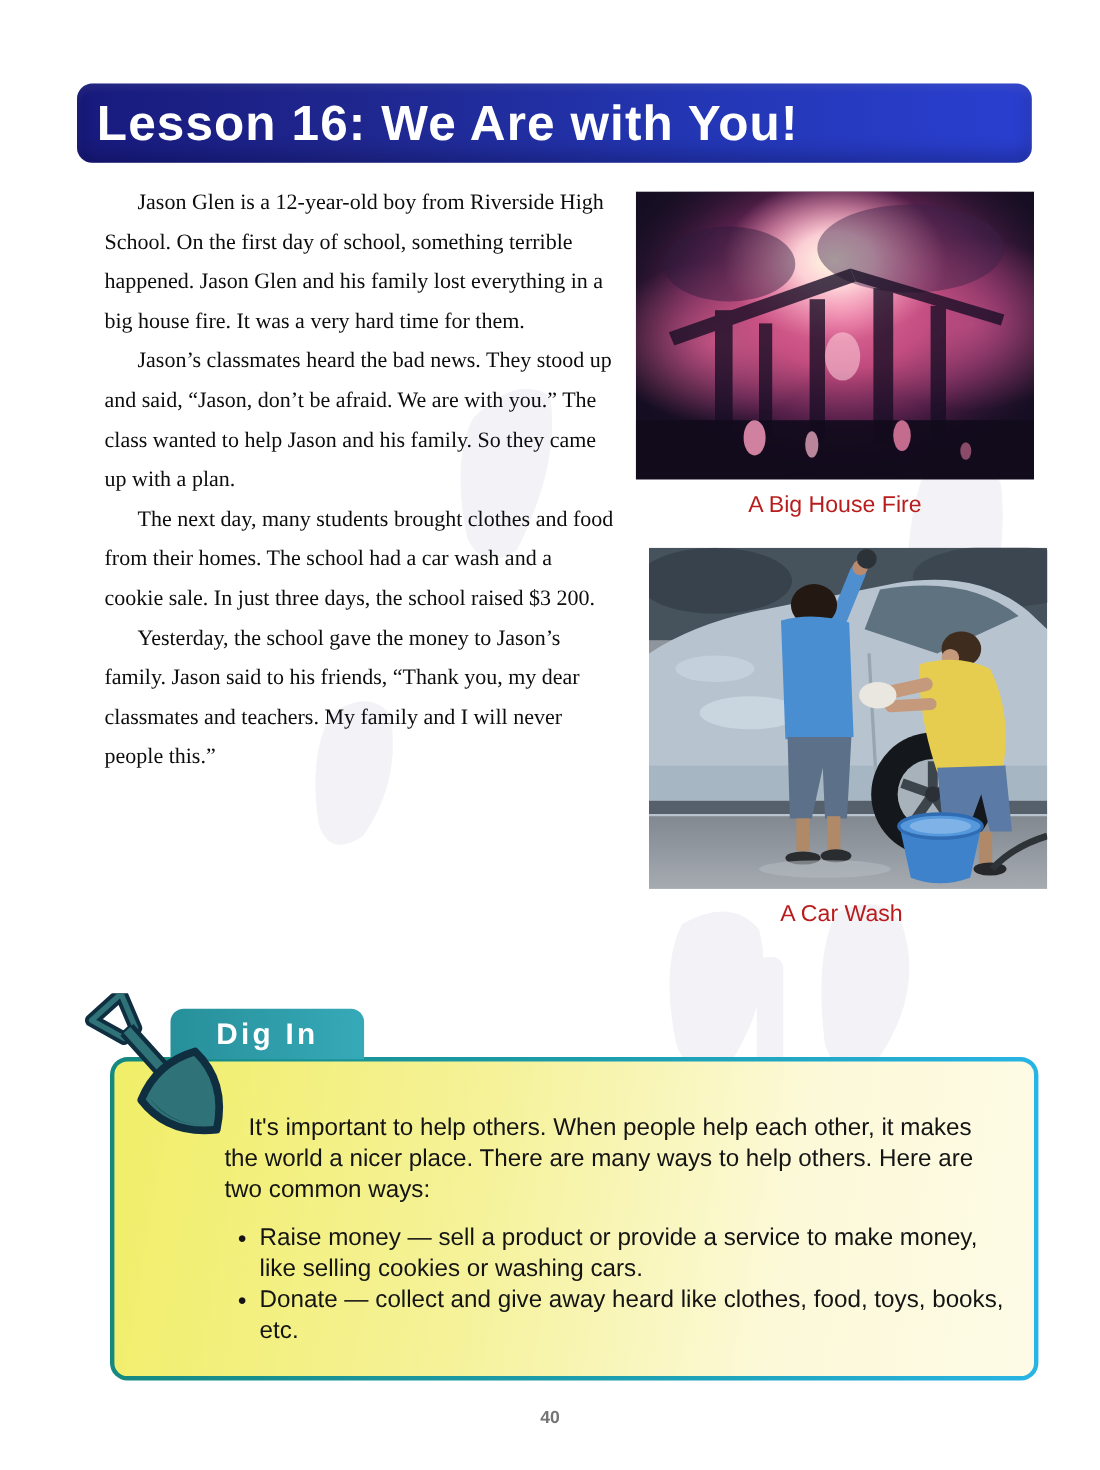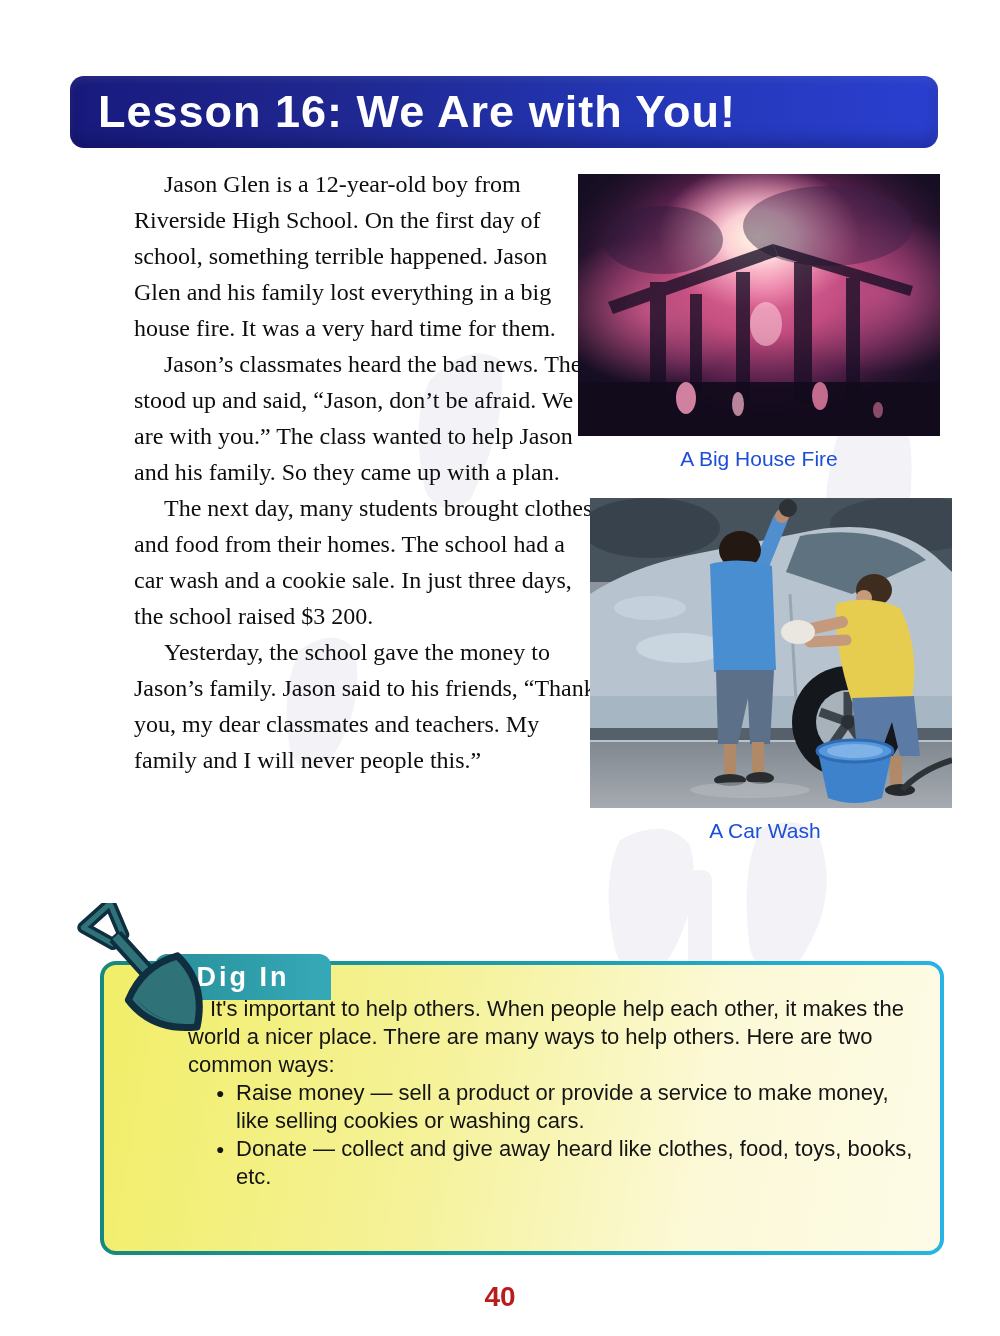--- a/index.html
+++ b/index.html
@@ -11,68 +11,68 @@
 
   
   .banner {
     position:absolute; left:70px; top:76px; width:868px; height:72px; z-index:2;
     border-radius:14px;
     background:linear-gradient(90deg,#181a7d 0%,#1f278f 30%,#2336b4 65%,#2a3fd0 100%);
     box-shadow: inset 0 -8px 16px rgba(0,0,30,.25), inset 0 4px 8px rgba(255,255,255,.08);
     display:flex; align-items:center;
   }
   .banner-title {
-    margin:0; padding-left:28px; color:#ffffff; font-size:45px; font-weight:bold;
+    margin:0; padding-left:18px; color:#ffffff; font-size:45px; font-weight:bold;
     letter-spacing:1px; white-space:nowrap;
   }
 
   
   .article {
     position:absolute; left:95px; top:166px; width:464px; z-index:2;
-    font-family:"Liberation Serif", serif; font-size:24px; line-height:36px; color:#0d0d0d;margin-left:39px;
+    font-family:"Liberation Serif", serif; font-size:20px; line-height:36px; color:#0d0d0d;
   }
   .article p { margin:0; text-indent:30px; }
 
   
   .figures { position:absolute; left:578px; top:174px; width:362px; z-index:2; }
   figure { margin:0; }
   .fig-img { display:block; width:362px; height:auto; }
-  figcaption { text-align:center; font-size:21px; color:#1d4ed8; margin-top:11px; }
+  figcaption { text-align:center; font-size:21px; color:#b91c1c; margin-top:11px; }
   .fig-carwash { margin-top:27px;margin-left:12px; }
 
   
   .digin-tab {
     position:absolute; left:155px; top:917px; width:176px; height:46px; z-index:2;
     border-radius:12px 12px 0 0;
     background:linear-gradient(90deg,#27909a 0%,#36a9b8 100%);
-    display:flex; align-items:center; justify-content:center;margin-top:37px;
+    display:flex; align-items:center; justify-content:center;
   }
   .digin-tab-label { color:#ffffff; font-weight:bold; font-size:27px; letter-spacing:3px; }
   .digin-box {
     position:absolute; left:100px; top:961px; width:844px; height:294px; z-index:1;
     border-radius:16px; padding:4px; box-sizing:border-box;
     background:linear-gradient(90deg,#15897f 0%,#1d9fb0 55%,#28b4e4 100%);
   }
   .digin-inner {
     width:100%; height:100%; border-radius:12px; box-sizing:border-box;
     background:linear-gradient(100deg,#f1ee68 0%,#f5f29a 40%,#fcf9d8 72%,#fdfbe6 100%);
     padding:30px 26px 0 84px;
     font-size:22px; line-height:28px; color:#141414;
   }
-  .digin-intro { margin:0; text-indent:22px; }
+  .digin-intro { margin:16px; text-indent:22px; }
   .digin-bullets { margin:0 0 0 28px; }
   .bullet-row { display:flex; }
   .bullet-marker { flex:none; width:20px; font-size:14px; line-height:28px; }
   .bullet-text { flex:1; }
   .digin-question { margin:0; }
   .shovel { position:absolute; left:56px; top:903px; z-index:3; }
 
   .pagenum {
     position:absolute; left:0; right:0; top:1281px; z-index:2;
-    text-align:center; font-weight:bold; font-size:28px; color:#b91c1c;
+    text-align:center; font-weight:bold; font-size:16px; color:#737373;
   }
 </style>
 </head>
 <body>
 
 <div class="page">
 
   <svg class="watermark" width="1000" height="1336" viewBox="0 0 1000 1336">
     <g fill="#f3f3f7">
       <path d="M430,380 q40,-40 70,-20 q10,60 -30,140 q-30,20 -45,-10 q-15,-70 5,-110 z"></path>

